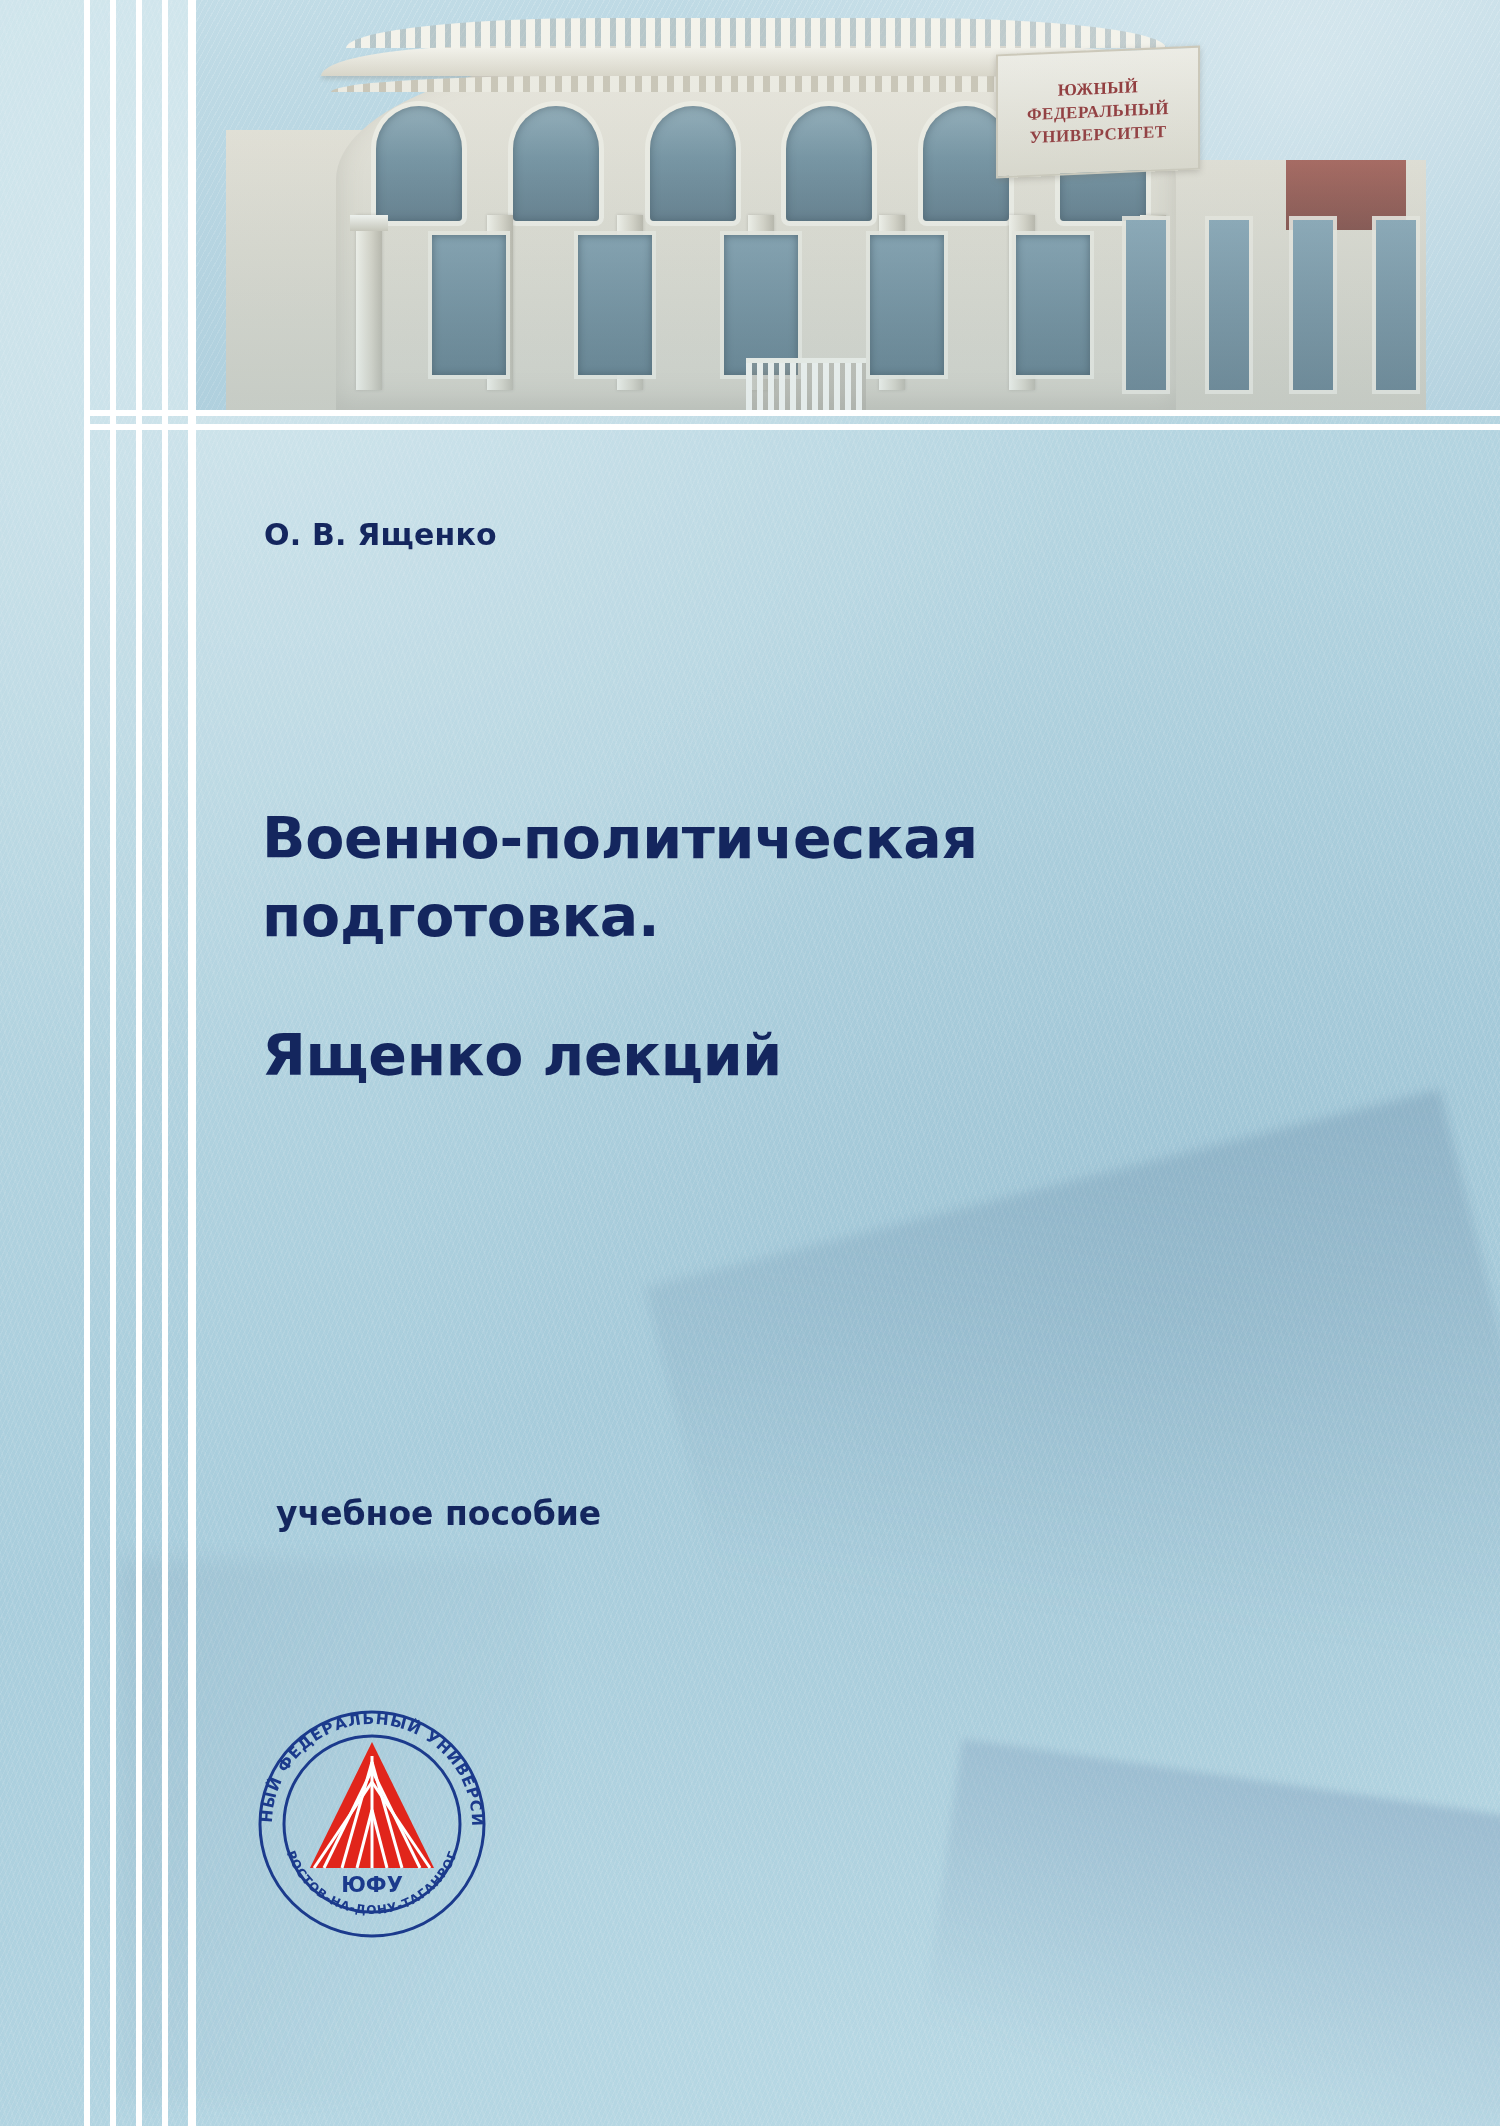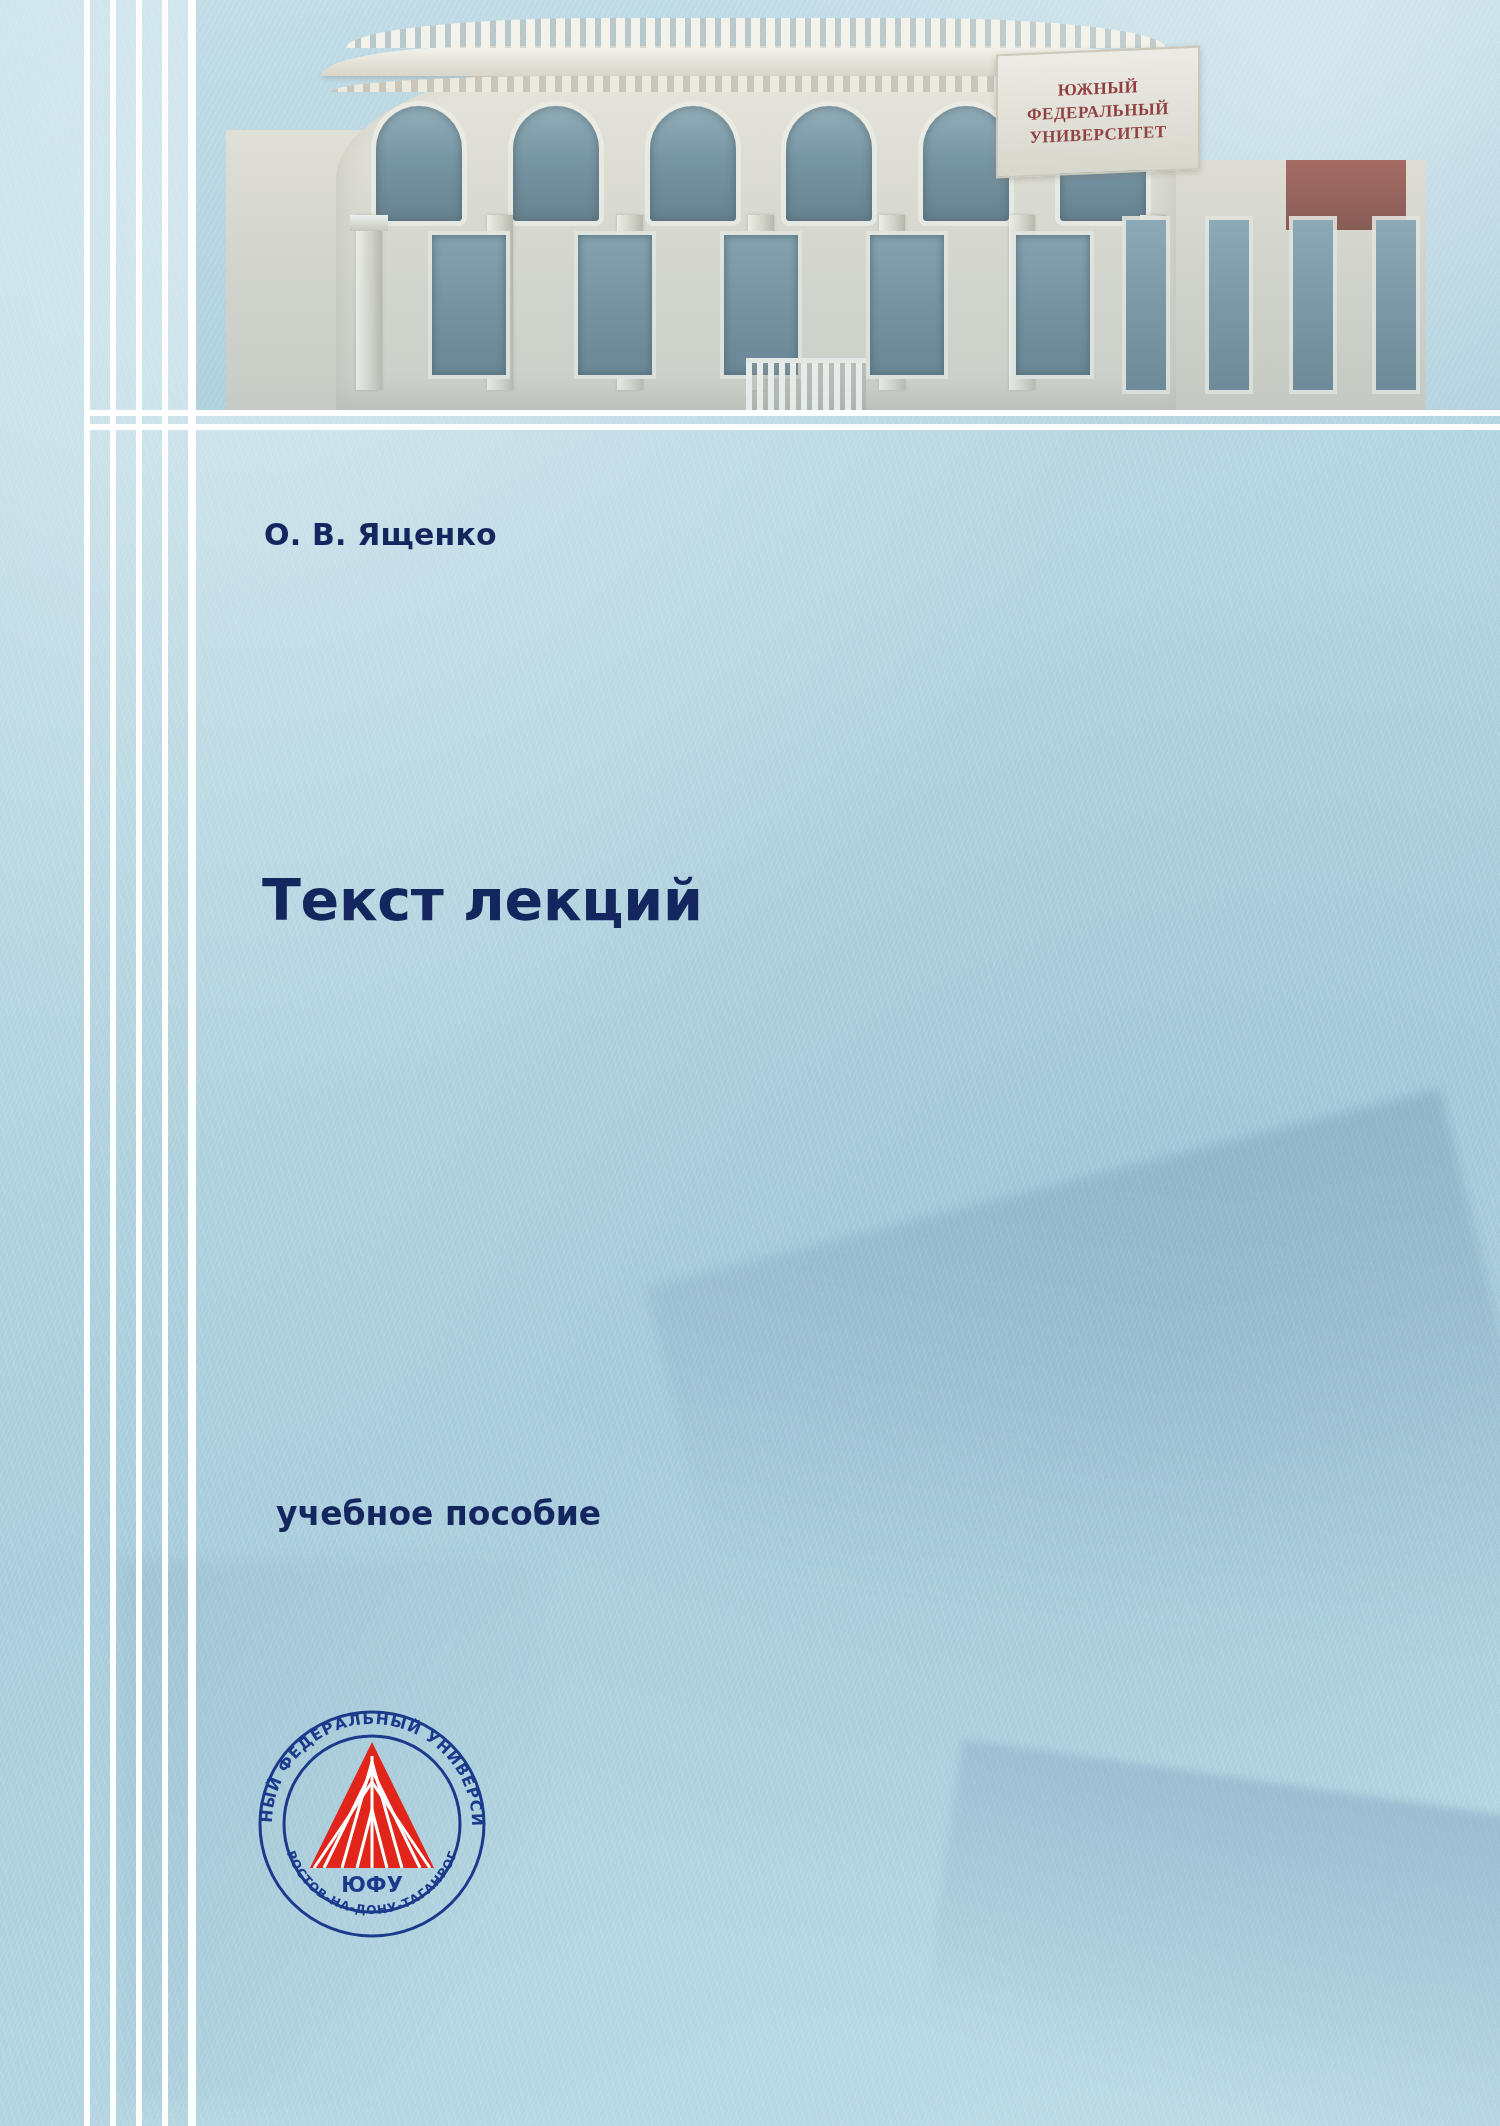--- a/index.html
+++ b/index.html
@@ -338,21 +338,22 @@
   <div class="vline" style="left:136px; width:6px;"></div>
   <div class="vline" style="left:162px; width:6px;"></div>
   <div class="vline" style="left:188px; width:8px;"></div>
 
   <div class="hline" style="left:84px;  top:410px; width:1416px; height:6px;"></div>
   <div class="hline" style="left:84px;  top:424px; width:1416px; height:6px;"></div>
 
   <div class="author">О. В. Ященко</div>
 
   <div class="title">
-    <span class="t2">Текст лекций</span>
+    <span>Военно-политическая подготовка.</span>
+    <span class="t2">Ященко лекций</span>
   </div>
 
   <div class="subtitle">учебное пособие</div>
 
   <div class="emblem">
     <svg width="268" height="268" viewBox="0 0 268 268" xmlns="http://www.w3.org/2000/svg">
       <defs>
         <path id="ringTop" d="M 34,134 A 100,100 0 0 1 234,134"></path>
         <path id="ringBot" d="M 44,134 A 90,90 0 0 0 224,134"></path>
       </defs>

